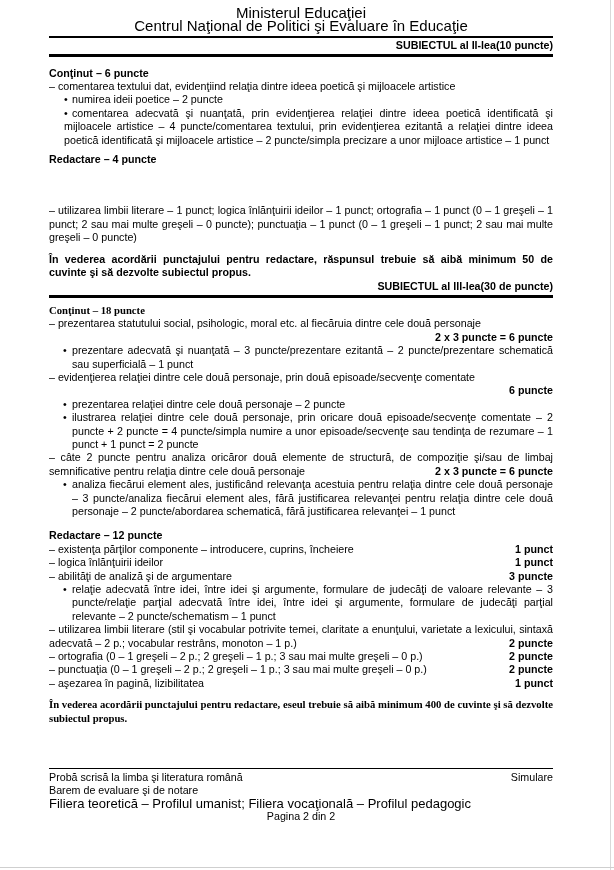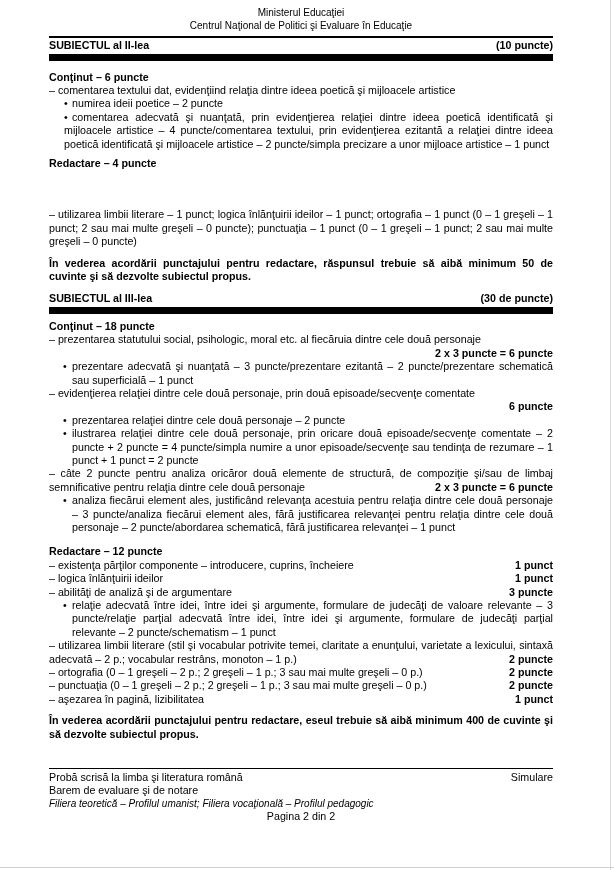--- a/index.html
+++ b/index.html
@@ -14,36 +14,36 @@
     line-height: 13.4px;
     overflow: hidden;
   }
   .content { position: absolute; left: 49px; top: 0; width: 504px; }
 
   .doc-header {
     text-align: center;
     padding-top: 7px;
     padding-bottom: 4px;
     border-bottom: 2px solid #000;
-    font-size: 10px;
+    font-size: 15px;
     line-height: 12.6px;
   }
 
   .section-row {
     display: flex;
-    justify-content: space-between;
+    justify-content: flex-end;
     align-items: flex-end;
     font-weight: bold;
-    border-bottom: 7px solid #000000;
+    border-bottom: 3px solid #000000;
     padding: 1px 0 1px 0;
   }
-  .mt-sec { margin-top: 8px; }
+  .mt-sec { margin-top: 0; }
 
   .heading { font-weight: bold; margin-top: 10px; }
-  .mt6 { margin-top: 6px; }
+  .mt6 { margin-top: 6px; font-family: Liberation Serif, serif; }
   .mt11 { margin-top: 11px; }
   .mt13 { margin-top: 6px; }
 
   .just { text-align: justify; margin-top: 38px; }
   .note { font-weight: bold; text-align: justify; margin-top: 8px; }
   .pts-line { text-align: right; font-weight: bold; }
   .flex { display: flex; justify-content: space-between; align-items: center; }
   .pts { font-weight: bold; white-space: nowrap; margin-left: 8px; }
 
   
@@ -53,21 +53,21 @@
   
   .bul-b { position: relative; margin-left: 14px; padding-left: 9px; text-align: justify; }
   .bul-b::before { content: "•"; position: absolute; left: 0; top: 0; }
 
   
   .par-rel { position: relative; text-align: justify; }
   .pts-abs { position: absolute; right: 0; bottom: 0; font-weight: bold; background: #fff; }
 
   .footer { position: absolute; left: 49px; width: 504px; top: 768px; line-height: 13px; }
   .footer-rule { border-top: 1.5px solid #000; margin-bottom: 2px; }
-  .fitalic { font-style: italic; font-size: 10px; }
+  .fitalic { font-size: 13px; }
   .fcenter { text-align: center; }
 
   .edge-right { position: absolute; top: 0; right: 3px; width: 1.5px; height: 100%; background: #d9d9d9; }
   .edge-bottom { position: absolute; left: 0; bottom: 2px; width: 100%; height: 1.5px; background: #cfcfcf; }
 </style>
 </head>
 <body>
 
 <div class="page">
   <div class="content">

